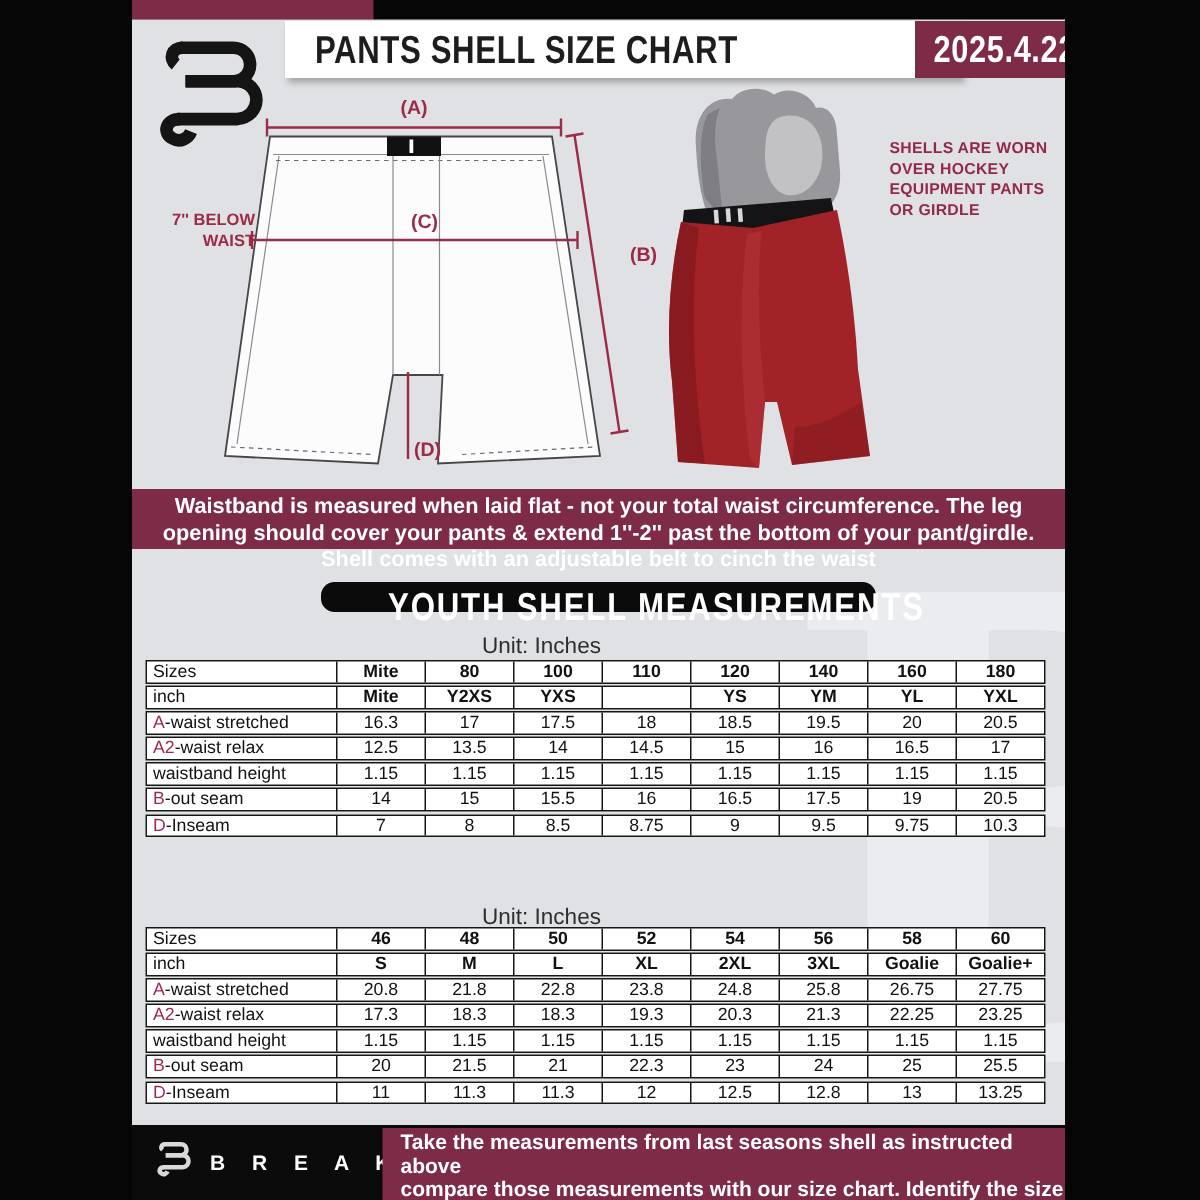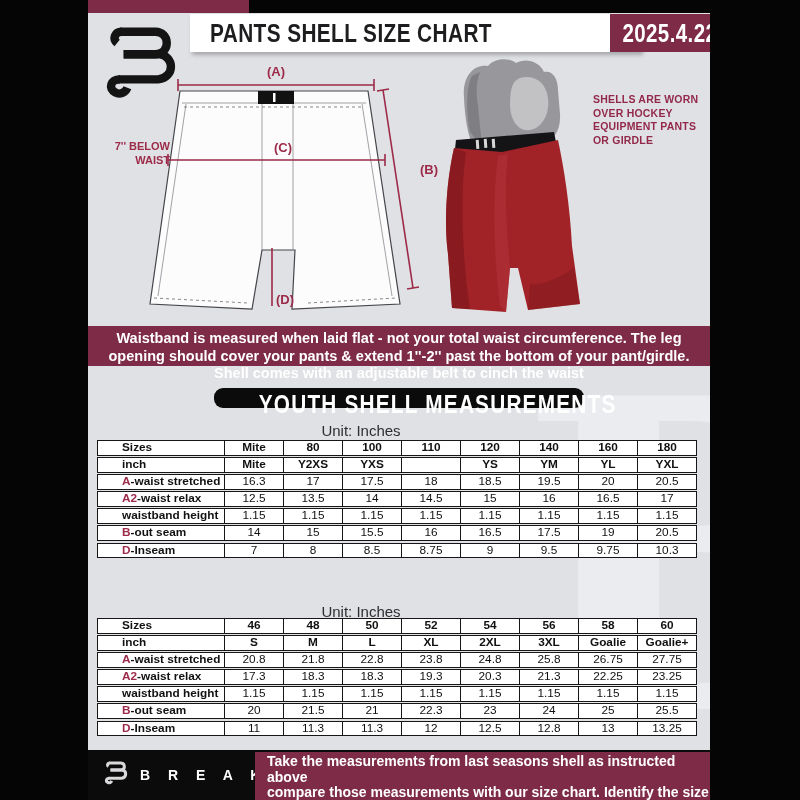--- a/index.html
+++ b/index.html
@@ -34,21 +34,21 @@
            letter-spacing:1.5px;transform:scaleX(.8);transform-origin:center;white-space:nowrap;}
   .pill.youth{top:375px;} .pill.adult{top:557px;}
   .unit{position:absolute;left:0;width:546px;text-align:center;font-size:15px;color:#2e2e30;}
   .unit.youth{top:409px;} .unit.adult{top:590px;}
 
   .mtable{position:absolute;left:9px;width:600px;}
   .mtable.youth{top:427px;} .mtable.adult{top:605px;}
   .mrow{display:grid;grid-template-columns:126px repeat(8,1fr);background:#fff;
         border:1.3px solid #161616;margin-bottom:1.6px;height:13.5px;line-height:13.8px;font-size:11.8px;color:#111;}
   .mrow>div{border-left:1.3px solid #161616;text-align:center;overflow:hidden;}
-  .mrow>div.mlabel{border-left:none;text-align:left;padding-left:24px;font-weight:bold;}
+  .mrow>div.mlabel{border-left:none;text-align:left;padding-left:4px;font-weight:normal;}
   .mcell.b{font-weight:bold;}
   .pfx{color:#9c2a49;}
 
   .footer{position:absolute;left:0;top:737px;width:622px;height:50px;background:#0b0b0c;}
   .footer .brand{position:absolute;left:52px;top:0;height:50px;line-height:50px;color:#fff;
                  font-weight:bold;font-size:14px;letter-spacing:7px;}
   .footer .flogo{position:absolute;left:16px;top:9px;}
   .fbox{position:absolute;left:167px;top:2px;width:455px;height:48px;background:#7e2b48;color:#fff;
         font-weight:bold;font-size:14px;line-height:15.6px;padding:2px 0 0 12px;box-sizing:border-box;}
 

